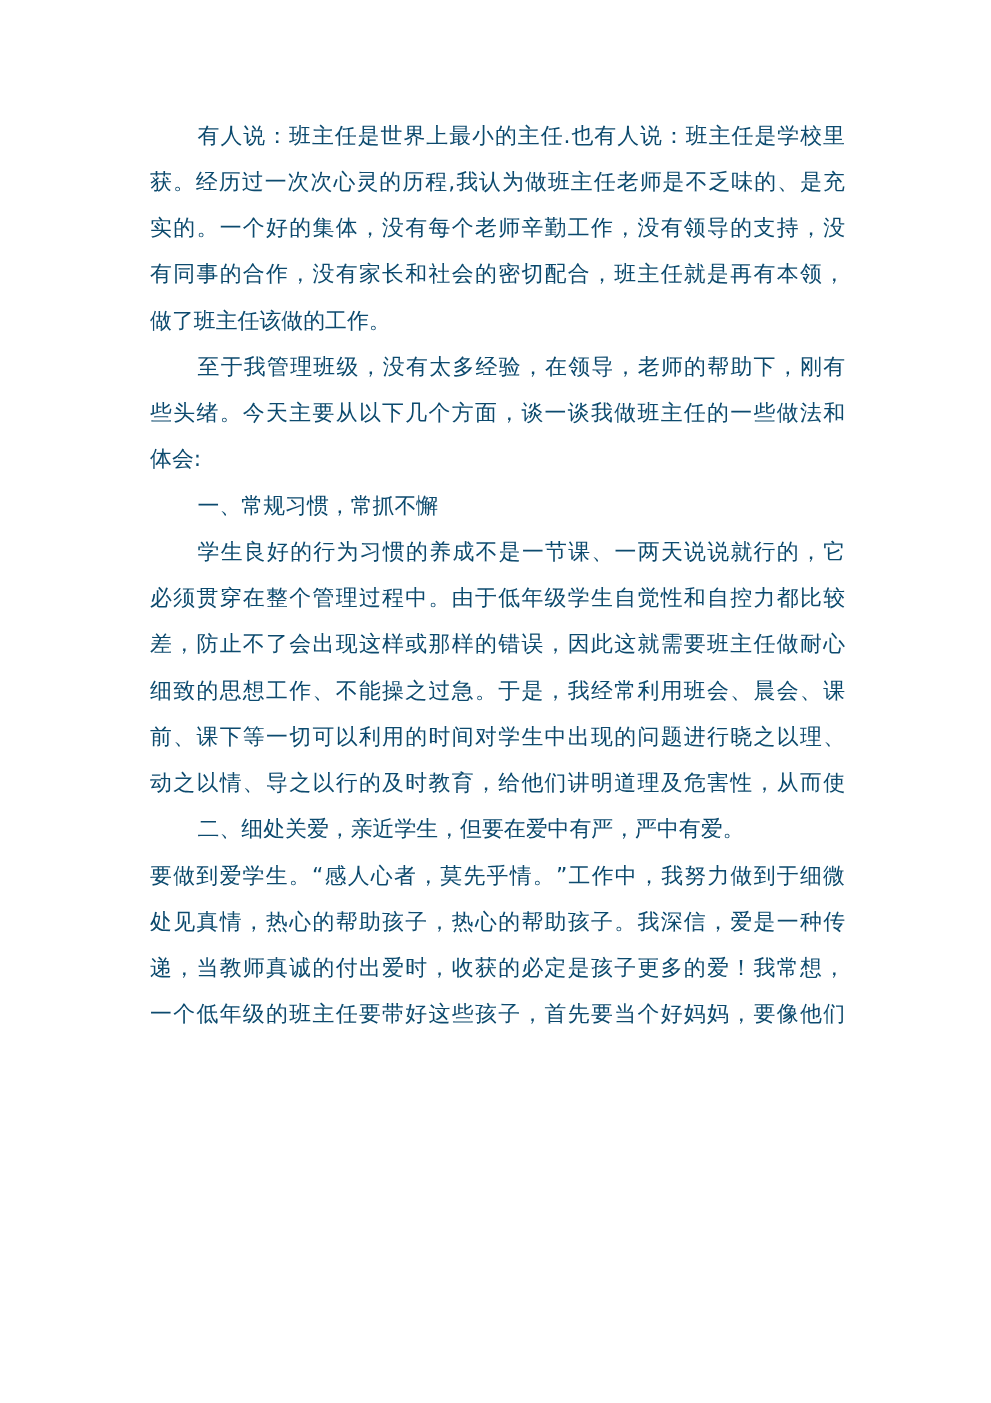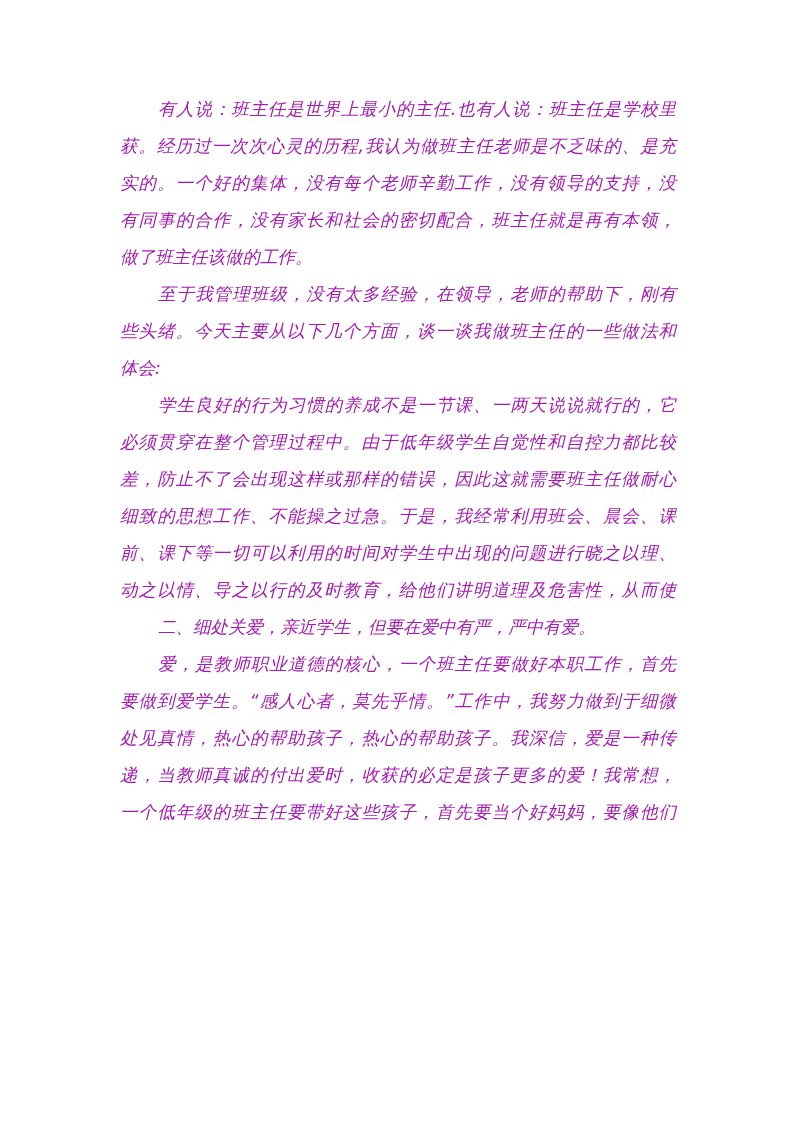--- a/index.html
+++ b/index.html
@@ -5,22 +5,21 @@
   html, body { margin: 0; padding: 0; background: #ffffff; }
   body { width: 793px; height: 1122px; position: relative; overflow: hidden; }
   .page {
     position: absolute;
     left: 120px;
     top: 91px;
     width: 556px;
     font-family: "DejaVu Sans", "Liberation Sans", sans-serif;
     font-size: 17.5px;
     line-height: 37px;
-    color: #a21caf;
-    font-style: italic;
+    color: #0c4a6e;
   }
   .line {
     display: block;
     white-space: nowrap;
     height: 37px;
     text-align: justify;
     text-align-last: justify;
   }
   .line.last { text-align-last: left; }
   .line.indent { padding-left: 38px; }
@@ -31,26 +30,26 @@
 <div class="page">
   <div id="lines">
       <span class="line indent">有人说：班主任是世界上最小的主任.也有人说：班主任是学校里</span>
       <span class="line">获。经历过一次次心灵的历程,我认为做班主任老师是不乏味的、是充</span>
       <span class="line">实的。一个好的集体，没有每个老师辛勤工作，没有领导的支持，没</span>
       <span class="line">有同事的合作，没有家长和社会的密切配合，班主任就是再有本领，</span>
       <span class="line last">做了班主任该做的工作。</span>
       <span class="line indent">至于我管理班级，没有太多经验，在领导，老师的帮助下，刚有</span>
       <span class="line">些头绪。今天主要从以下几个方面，谈一谈我做班主任的一些做法和</span>
       <span class="line last">体会:</span>
+      <span class="line indent last">一、常规习惯，常抓不懈</span>
       <span class="line indent">学生良好的行为习惯的养成不是一节课、一两天说说就行的，它</span>
       <span class="line">必须贯穿在整个管理过程中。由于低年级学生自觉性和自控力都比较</span>
       <span class="line">差，防止不了会出现这样或那样的错误，因此这就需要班主任做耐心</span>
       <span class="line">细致的思想工作、不能操之过急。于是，我经常利用班会、晨会、课</span>
       <span class="line">前、课下等一切可以利用的时间对学生中出现的问题进行晓之以理、</span>
       <span class="line">动之以情、导之以行的及时教育，给他们讲明道理及危害性，从而使</span>
       <span class="line indent last">二、细处关爱，亲近学生，但要在爱中有严，严中有爱。</span>
-      <span class="line indent">爱，是教师职业道德的核心，一个班主任要做好本职工作，首先</span>
       <span class="line">要做到爱学生。“感人心者，莫先乎情。”工作中，我努力做到于细微</span>
       <span class="line">处见真情，热心的帮助孩子，热心的帮助孩子。我深信，爱是一种传</span>
       <span class="line">递，当教师真诚的付出爱时，收获的必定是孩子更多的爱！我常想，</span>
       <span class="line">一个低年级的班主任要带好这些孩子，首先要当个好妈妈，要像他们</span>
     </div>
 </div>
 
 </body></html>

